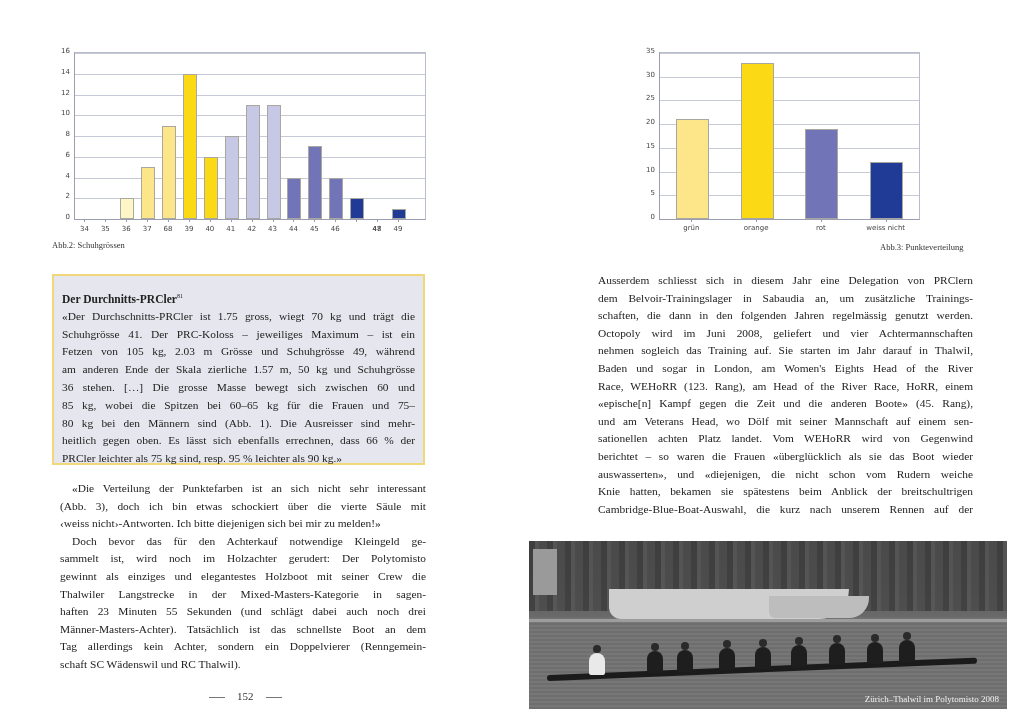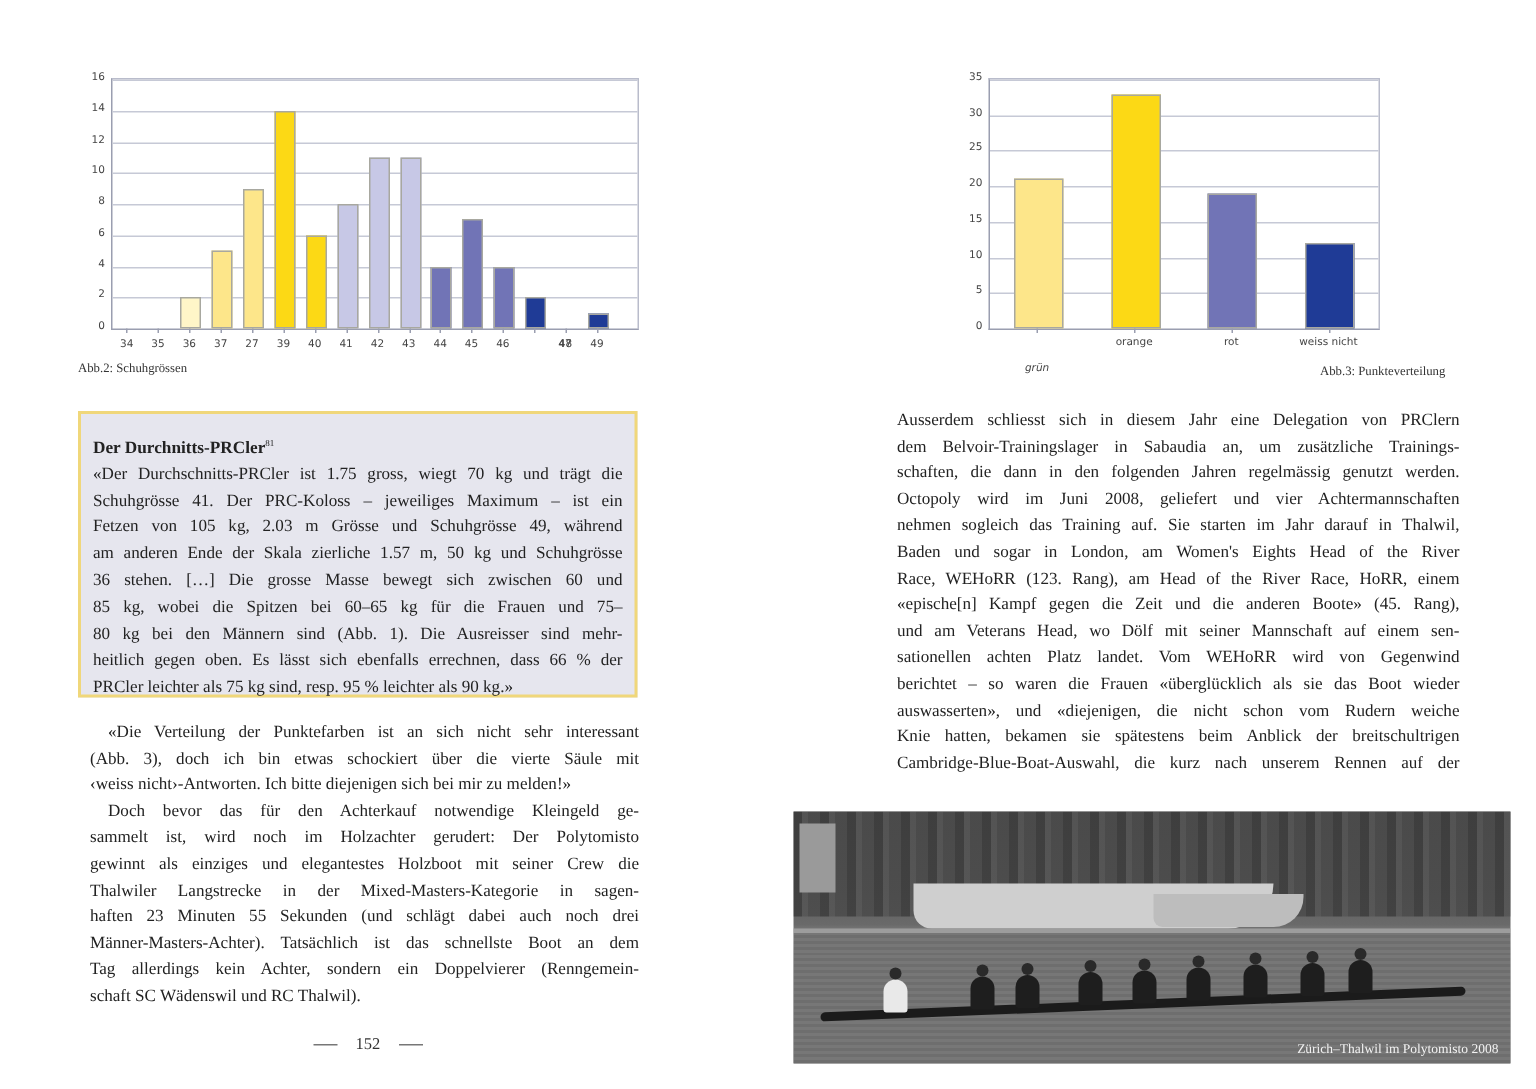--- a/index.html
+++ b/index.html
@@ -108,21 +108,21 @@
       <div class="ytick" style="left: 0px; top: 3px;">16</div>
       <div class="xmark" style="left: 34.45px; top: 175px;"></div>
       <div class="xtick" style="width: 50px; left: 9.45px; top: 181px;">34</div>
       <div class="xmark" style="left: 55.35px; top: 175px;"></div>
       <div class="xtick" style="width: 50px; left: 30.35px; top: 181px;">35</div>
       <div class="xmark" style="left: 76.25px; top: 175px;"></div>
       <div class="xtick" style="width: 50px; left: 51.25px; top: 181px;">36</div>
       <div class="xmark" style="left: 97.15px; top: 175px;"></div>
       <div class="xtick" style="width: 50px; left: 72.15px; top: 181px;">37</div>
       <div class="xmark" style="left: 118.05px; top: 175px;"></div>
-      <div class="xtick" style="width: 50px; left: 93.05px; top: 181px;">27</div>
+      <div class="xtick" style="width: 50px; left: 93.05px; top: 181px;">68</div>
       <div class="xmark" style="left: 138.95px; top: 175px;"></div>
       <div class="xtick" style="width: 50px; left: 113.95px; top: 181px;">39</div>
       <div class="xmark" style="left: 159.85px; top: 175px;"></div>
       <div class="xtick" style="width: 50px; left: 134.85px; top: 181px;">40</div>
       <div class="xmark" style="left: 180.75px; top: 175px;"></div>
       <div class="xtick" style="width: 50px; left: 155.75px; top: 181px;">41</div>
       <div class="xmark" style="left: 201.65px; top: 175px;"></div>
       <div class="xtick" style="width: 50px; left: 176.65px; top: 181px;">42</div>
       <div class="xmark" style="left: 222.55px; top: 175px;"></div>
       <div class="xtick" style="width: 50px; left: 197.55px; top: 181px;">43</div>
@@ -195,21 +195,21 @@
     <div class="caption" style="left:248px; top:198px;">Abb.3: Punkteverteilung</div>
   <div class="ytick" style="left: 3px; top: 169px;">0</div>
       <div class="ytick" style="left: 3px; top: 145.286px;">5</div>
       <div class="ytick" style="left: 3px; top: 121.571px;">10</div>
       <div class="ytick" style="left: 3px; top: 97.8571px;">15</div>
       <div class="ytick" style="left: 3px; top: 74.1429px; text-align: right;">20</div>
       <div class="ytick" style="left: 3px; top: 50.4286px;">25</div>
       <div class="ytick" style="left: 3px; top: 26.7143px;">30</div>
       <div class="ytick" style="left: 3px; top: 3px;">35</div>
       <div class="xmark" style="left: 59.375px; top: 175px;"></div>
-      <div class="xtick" style="width: 50px; left: 34.375px; top: 197px; font-style: italic;">grün</div>
+      <div class="xtick" style="width: 50px; left: 34.375px; top: 180px;">grün</div>
       <div class="xmark" style="left: 124.125px; top: 175px;"></div>
       <div class="xtick" style="width: 50px; left: 99.125px; top: 180px;">orange</div>
       <div class="xmark" style="left: 188.875px; top: 175px;"></div>
       <div class="xtick" style="width: 50px; left: 163.875px; top: 180px;">rot</div>
       <div class="xmark" style="left: 253.625px; top: 175px;"></div>
       <div class="xtick" style="width: 50px; left: 228.625px; top: 180px;">weiss nicht</div>
     </div>
 
   <div class="body-text" id="right-body" style="left:86px; top:272px; width:375px;">
       <span class="line">Ausserdem schliesst sich in diesem Jahr eine Delegation von PRClern</span>

